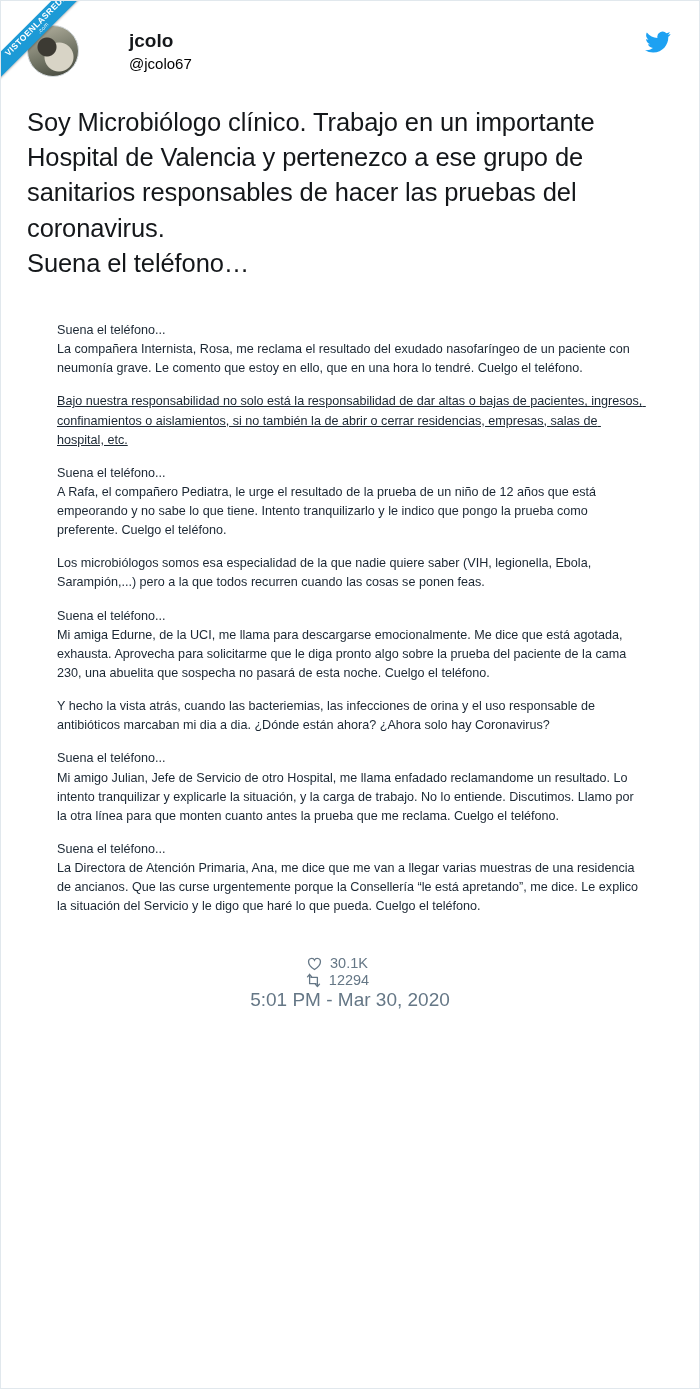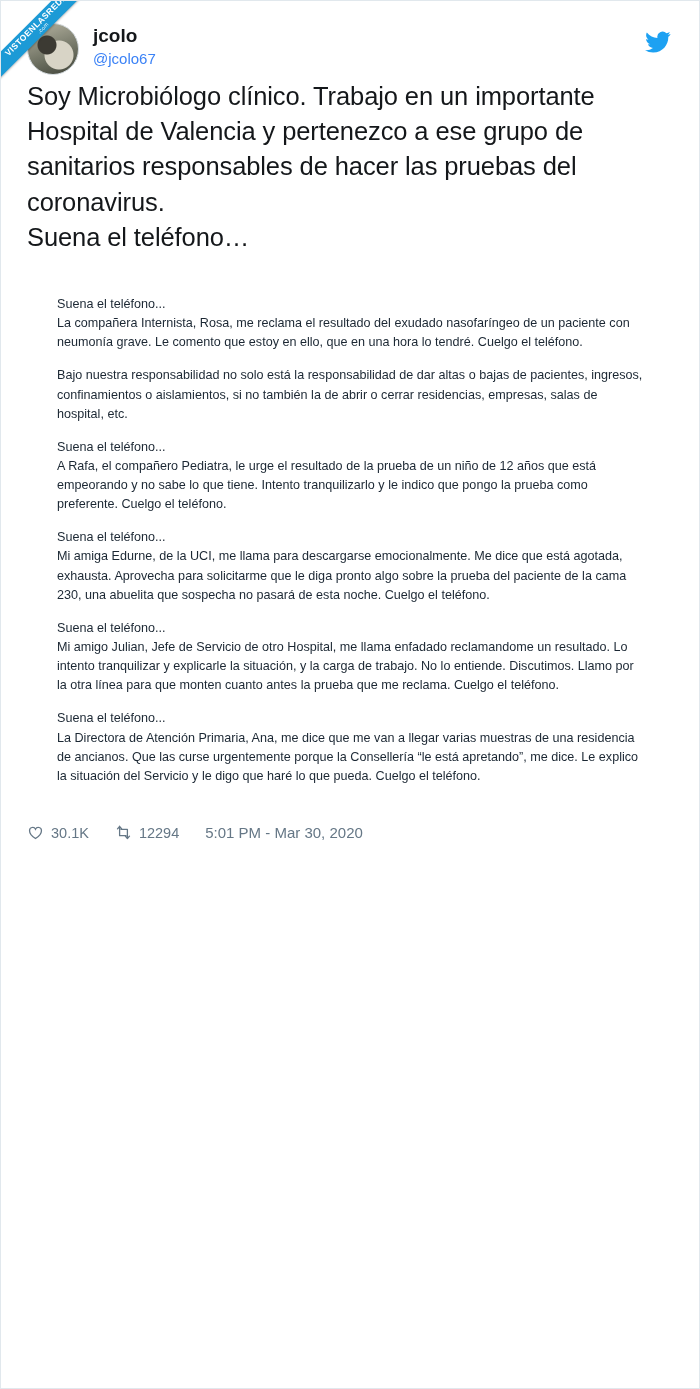--- a/index.html
+++ b/index.html
@@ -56,23 +56,24 @@
   .ribbon .band .sub {
     display: block;
     font-size: 5.5px;
     font-weight: normal;
     letter-spacing: .2px;
   }
 
   
   .tweet-header {
     display: flex;
-    align-items: flex-start;
+    align-items: center;
     position: relative;
     min-height: 56px;
+    gap: 36px;
   }
   .avatar {
     width: 52px;
     height: 52px;
     border-radius: 50%;
     background: #8a8f7a;
     background-image:
       radial-gradient(circle at 38% 42%, #3c3a33 0 9px, transparent 10px),
       radial-gradient(circle at 62% 62%, #d8d4c6 0 14px, transparent 15px),
       linear-gradient(160deg, #b9b6a4 0%, #6f7263 60%, #3f4238 100%);
@@ -82,34 +83,35 @@
   }
   .names { padding-top: 2px; }
   .display-name {
     font-size: 19px;
     font-weight: bold;
     color: #14171a;
     line-height: 1.15;
   }
   .handle {
     font-size: 15px;
-    color: #3b82f6;
+    color: #000000;
     line-height: 1.3;
     margin-top: 2px;
   }
   .bird {
     position: absolute;
     right: 2px;
     top: 6px;
     width: 26px;
     height: 26px;
   }
 
   
   .tweet-text {
+    margin-top: 26px;
     font-size: 25.5px;
     line-height: 1.38;
     color: #14171a;
     letter-spacing: -0.1px;
     white-space: pre-wrap;
   }
 
   
   .long-text {
     margin: 40px 30px 4px 30px;
@@ -121,29 +123,30 @@
   .long-text p:last-child { margin-bottom: 0; }
 
   
   .metrics {
     display: flex;
     align-items: center;
     margin-top: 34px;
     padding-top: 4px;
     color: #657786;
     font-size: 14.5px;
+    flex-direction: column;
   }
   .metric {
     display: flex;
     align-items: center;
     margin-right: 26px;
     white-space: nowrap;
   }
   .metric svg { margin-right: 7px; display: block; }
-  .timestamp { color: #657786; font-size: 15px; white-space: nowrap; }
+  .timestamp { color: #657786; font-size: 19px; white-space: nowrap; }
 </style>
 </head>
 <body>
 
 <div class="tweet-card">
 
   <div class="ribbon">
     <div class="band">
       <span>VISTOENLASREDES</span>
       <span class="sub">.com</span>
@@ -162,25 +165,27 @@
       </svg>
     </div>
   </div>
 
   <div class="tweet-text" style="white-space: pre-wrap;">Soy Microbiólogo clínico. Trabajo en un importante Hospital de Valencia y pertenezco a ese grupo de sanitarios responsables de hacer las pruebas del coronavirus.
 Suena el teléfono…</div>
 
   <div class="long-text">
     <p style="white-space: pre-wrap;">Suena el teléfono...
 La compañera Internista, Rosa, me reclama el resultado del exudado nasofaríngeo de un paciente con neumonía grave. Le comento que estoy en ello, que en una hora lo tendré. Cuelgo el teléfono.</p>
-    <p style="white-space: pre-wrap;">Bajo nuestra responsabilidad no solo está la responsabilidad de dar altas o bajas de pacientes, ingresos, confinamientos o aislamientos, si no también la de abrir o cerrar residencias, empresas, salas de hospital, etc.</p>
+    <p style="white-space: pre-wrap; text-decoration: underline;">Bajo nuestra responsabilidad no solo está la responsabilidad de dar altas o bajas de pacientes, ingresos, confinamientos o aislamientos, si no también la de abrir o cerrar residencias, empresas, salas de hospital, etc.</p>
     <p style="white-space: pre-wrap;">Suena el teléfono...
 A Rafa, el compañero Pediatra, le urge el resultado de la prueba de un niño de 12 años que está empeorando y no sabe lo que tiene. Intento tranquilizarlo y le indico que pongo la prueba como preferente. Cuelgo el teléfono.</p>
+    <p style="white-space: pre-wrap;">Los microbiólogos somos esa especialidad de la que nadie quiere saber (VIH, legionella, Ebola, Sarampión,...) pero a la que todos recurren cuando las cosas se ponen feas.</p>
     <p style="white-space: pre-wrap;">Suena el teléfono...
 Mi amiga Edurne, de la UCI, me llama para descargarse emocionalmente. Me dice que está agotada, exhausta. Aprovecha para solicitarme que le diga pronto algo sobre la prueba del paciente de la cama 230, una abuelita que sospecha no pasará de esta noche. Cuelgo el teléfono.</p>
+    <p style="white-space: pre-wrap;">Y hecho la vista atrás, cuando las bacteriemias, las infecciones de orina y el uso responsable de antibióticos marcaban mi dia a dia. ¿Dónde están ahora? ¿Ahora solo hay Coronavirus?</p>
     <p style="white-space: pre-wrap;">Suena el teléfono...
 Mi amigo Julian, Jefe de Servicio de otro Hospital, me llama enfadado reclamandome un resultado. Lo intento tranquilizar y explicarle la situación, y la carga de trabajo. No lo entiende. Discutimos. Llamo por la otra línea para que monten cuanto antes la prueba que me reclama. Cuelgo el teléfono.</p>
     <p style="white-space: pre-wrap;">Suena el teléfono...
 La Directora de Atención Primaria, Ana, me dice que me van a llegar varias muestras de una residencia de ancianos. Que las curse urgentemente porque la Consellería “le está apretando”, me dice. Le explico la situación del Servicio y le digo que haré lo que pueda. Cuelgo el teléfono.</p>
   </div>
 
   <div class="metrics">
     <div class="metric">
       <span>
         <svg viewBox="0 0 24 24" width="17" height="17" aria-hidden="true">

